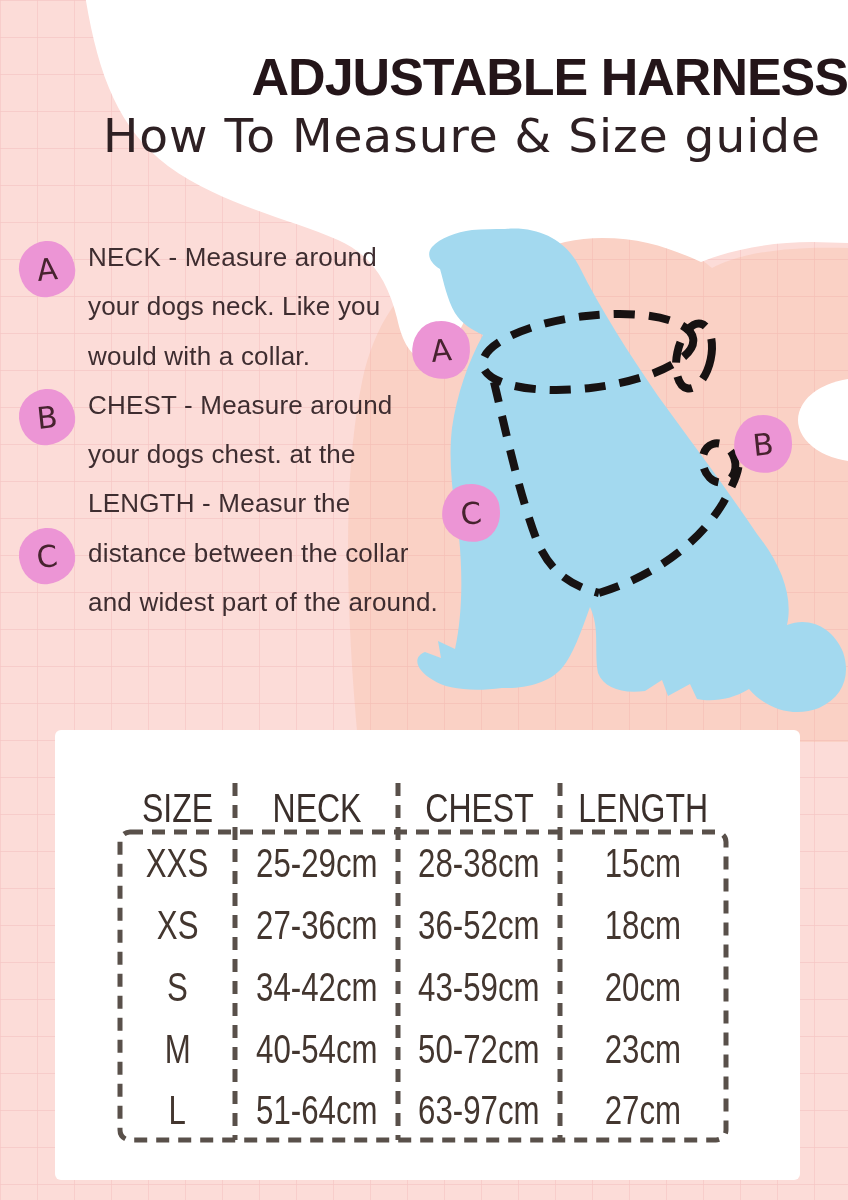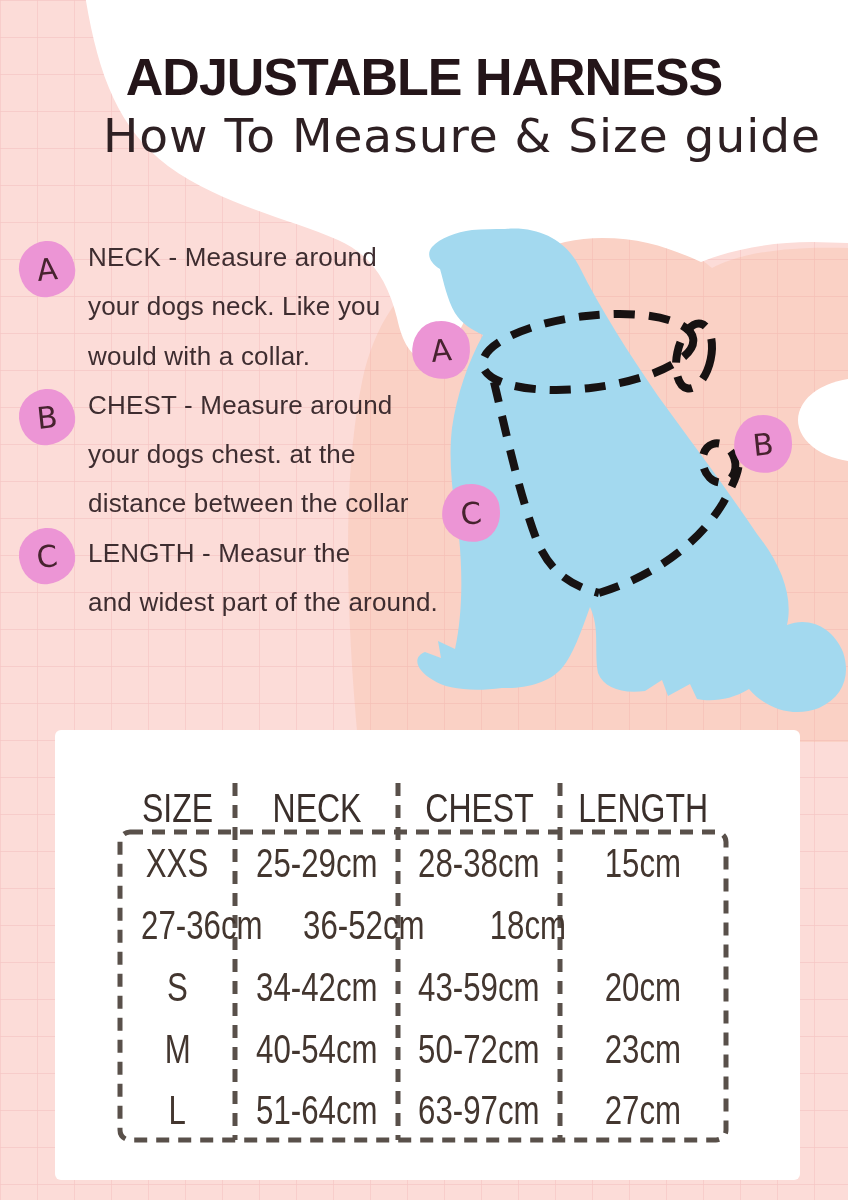--- a/index.html
+++ b/index.html
@@ -6,21 +6,21 @@
   #page{
     position:relative;width:848px;height:1200px;overflow:hidden;
     background:#fcdcd8;
     font-family:"Liberation Sans",sans-serif;
   }
   #bg-svg,#dog-svg{position:absolute;left:0;top:0;}
   .abs{position:absolute;}
 
   
   .title{
-    left:0;top:47px;width:848px;text-align:center;
+    left:0;top:47px;width:848px;text-align:right;
     font-size:52px;font-weight:bold;letter-spacing:-1px;
     color:#241519;
   }
   .subtitle{
     left:0;top:108px;width:848px;text-align:center;
     font-family:"DejaVu Sans","Liberation Sans",sans-serif;
     font-size:47px;font-weight:400;letter-spacing:1px;
     color:#2e2023;
     padding-left:38px;
   }
@@ -81,22 +81,22 @@
 
   <div class="abs title">ADJUSTABLE HARNESS</div>
   <div class="abs subtitle">How To Measure &amp; Size guide</div>
 
   <div class="abs instructions">
     <div>NECK - Measure around</div>
     <div>your dogs neck. Like you</div>
     <div>would with a collar.</div>
     <div>CHEST - Measure around</div>
     <div>your dogs chest. at the</div>
+    <div>LENGTH - Measur the</div>
     <div>distance between the collar</div>
-    <div>LENGTH - Measur the</div>
     <div>and widest part of the around.</div>
   </div>
 
   <div class="abs badge" style="left:19px;top:241px;">A</div>
   <div class="abs badge" style="left:19px;top:389px;">B</div>
   <div class="abs badge" style="left:19px;top:528px;">C</div>
 
   <svg id="dog-svg" width="848" height="1200" viewBox="0 0 848 1200">
     <path fill="#a3d9ef" d="M505 229 C540 226 566 241 579 266 C601 310 628 352 658 396
          C690 440 726 488 757 534 C783 567 793 598 787 625
@@ -157,20 +157,23 @@
           <span>25-29cm</span>
         </div>
       <div class="cell c2">
           <span>28-38cm</span>
         </div>
       <div class="cell c3">
           <span>15cm</span>
         </div>
     </div>
     <div class="cellrow tbl-text" style="top:164px;height:62px;">
+      <div class="cell c0">
+          <span>XS</span>
+        </div>
       <div class="cell c1">
           <span>27-36cm</span>
         </div>
       <div class="cell c2">
           <span>36-52cm</span>
         </div>
       <div class="cell c3">
           <span>18cm</span>
         </div>
     </div>

